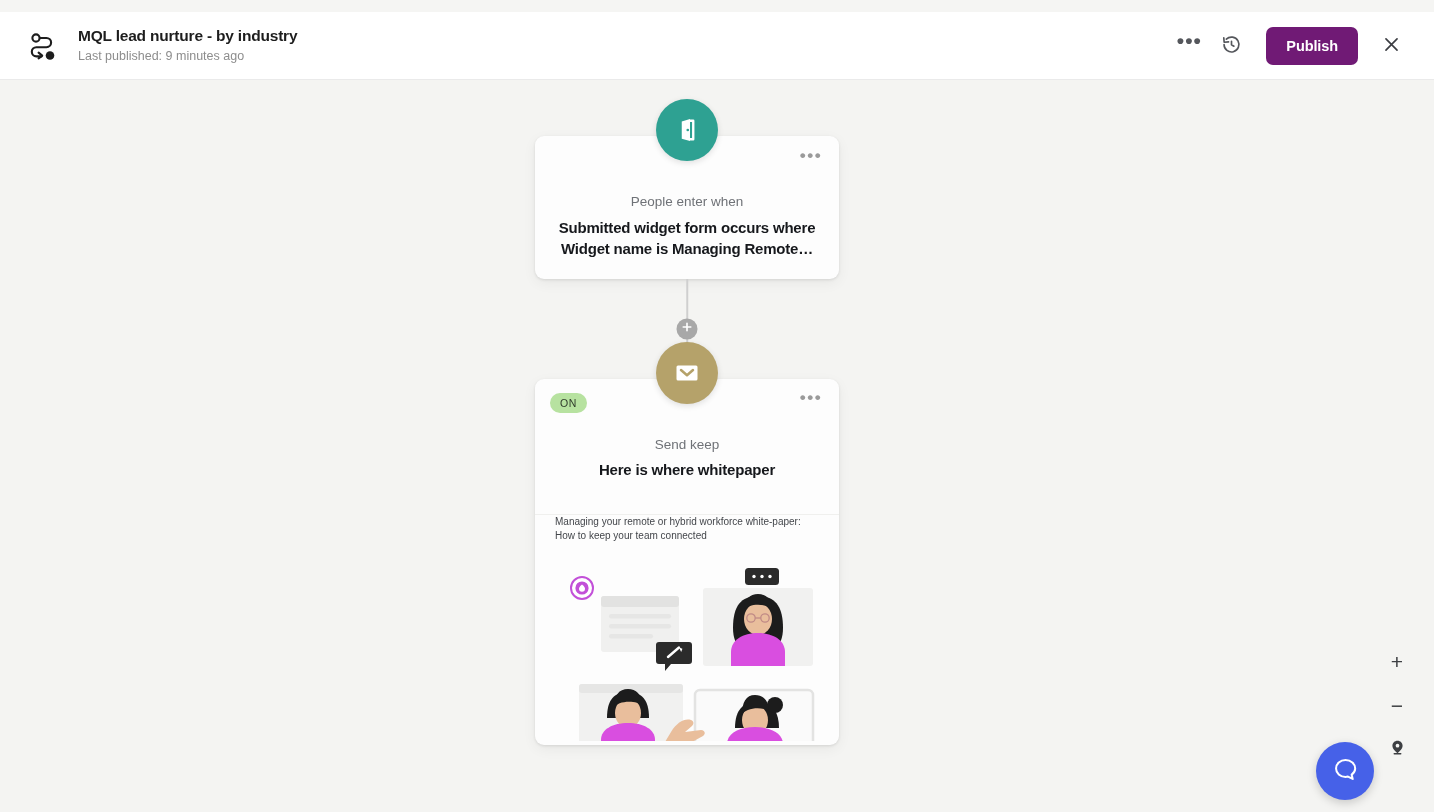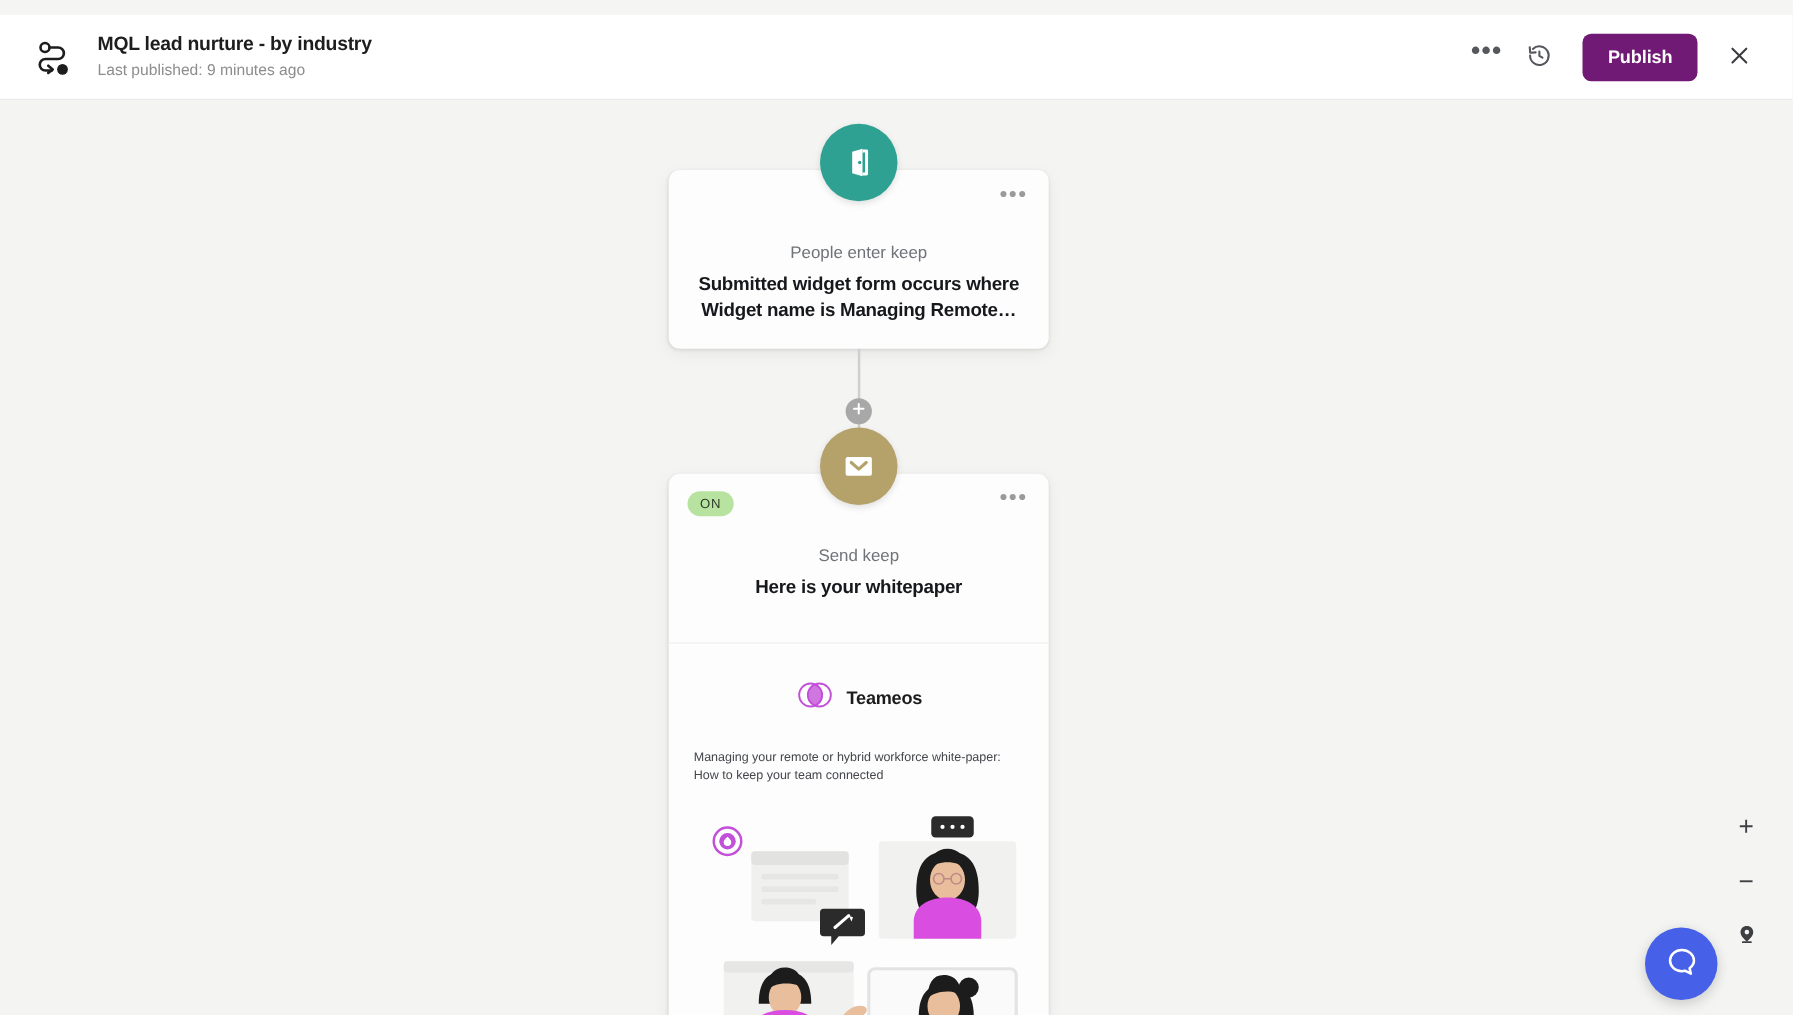--- a/index.html
+++ b/index.html
@@ -319,21 +319,21 @@
         <svg width="30" height="30" viewBox="0 0 24 24" fill="none">
           <path d="M14.4 3.2 L7.8 5.1 V18.9 L14.4 20.8 Z" fill="#ffffff"></path>
           <path d="M14.4 4.6 H17.0 V19.4 H14.4" stroke="#ffffff" stroke-width="1.9" fill="none" stroke-linejoin="round"></path>
           <circle cx="12.6" cy="12" r="1.05" fill="#2ea192"></circle>
         </svg>
       </div>
       <div class="card-menu">
         <span>•••</span>
       </div>
       <div class="card-body-text">
-        <div class="card-kicker">People enter keep</div>
+        <div class="card-kicker">People enter when</div>
         <div class="card-headline">Submitted widget form occurs where Widget name is Managing Remote…</div>
       </div>
     </div>
 
     <div class="connector">
       <div class="connector-line"></div>
       <button class="add-step-btn">
         <span>
           <svg width="13" height="13" viewBox="0 0 24 24" fill="none" stroke="#ffffff" stroke-width="3" stroke-linecap="round">
             <path d="M12 5 V19 M5 12 H19"></path>
@@ -351,35 +351,25 @@
       </div>
 
       <div class="on-badge">ON</div>
 
       <div class="card-menu">
         <span>•••</span>
       </div>
 
       <div class="card-body-text">
         <div class="card-kicker">Send keep</div>
-        <div class="card-headline">Here is your whitepaper</div>
+        <div class="card-headline">Here is where whitepaper</div>
       </div>
 
       <div class="email-preview">
 
-        <div class="brand-row">
-          <span>
-            <svg width="32" height="26" viewBox="0 0 32 26" fill="none">
-              <circle cx="12.5" cy="13" r="9.2" stroke="#c250d8" stroke-width="1.5" fill="none"></circle>
-              <circle cx="19.5" cy="13" r="9.2" stroke="#c250d8" stroke-width="1.5" fill="none"></circle>
-              <path d="M16 4.3 a9.2 9.2 0 0 0 0 17.4 a9.2 9.2 0 0 0 0 -17.4 Z" fill="#c250d8" opacity="0.78"></path>
-            </svg>
-          </span>
-          <span class="brand-name">Teameos</span>
-        </div>
 
         <div class="preview-copy">Managing your remote or hybrid workforce white-paper: How to keep your team connected</div>
 
         <div class="illustration-wrap">
           <svg width="264" height="175" viewBox="0 0 264 175" fill="none">
 
             <circle cx="27" cy="22" r="11" stroke="#c250d8" stroke-width="2" fill="#ffffff"></circle>
             <circle cx="27" cy="22" r="6.6" fill="#c250d8"></circle>
             <path d="M27 18.4 c2.4 2.0 3.0 3.2 3.0 4.4 a3.0 3.0 0 0 1 -6 0 c0 -1.2 0.6 -2.4 3.0 -4.4 Z" fill="#ffffff"></path>
 

